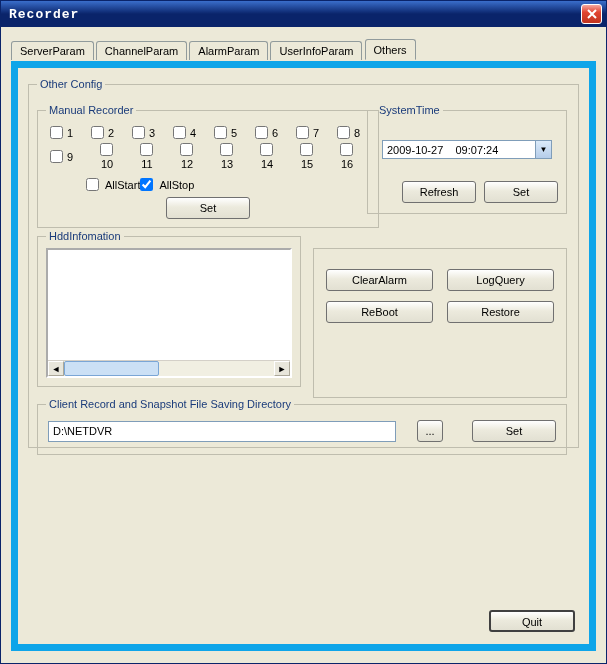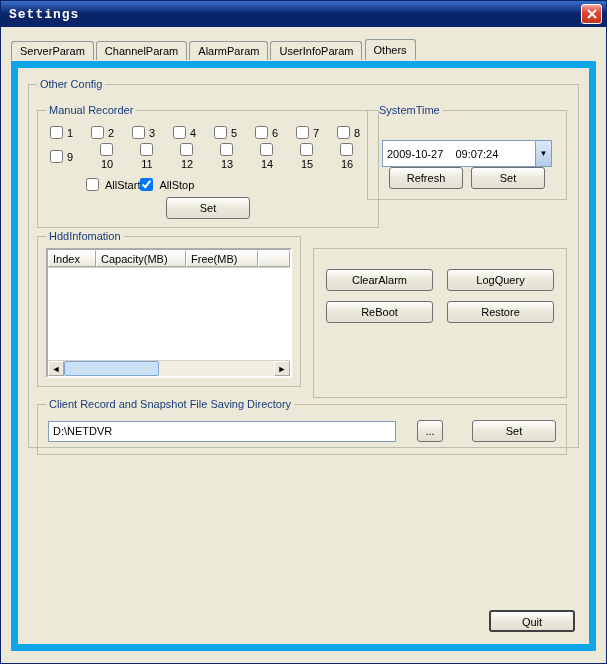--- a/index.html
+++ b/index.html
@@ -34,32 +34,32 @@
   
   .hdd-table { border:2px inset #fff; background:#fff; height:130px; position:relative; overflow:hidden;}
   .hdd-head { display:flex; background:#ece9d8; border-bottom:1px solid #d4d0c8; height:18px;}
   .hdd-col { border:1px solid #fff; border-right:1px solid #aca899; border-bottom:1px solid #aca899; padding:2px 4px; font-size:11px; background:linear-gradient(to bottom,#fff,#eceadd);}
   .scrollbar-h { position:absolute; left:0; right:0; bottom:0; height:16px; background:#ece9d8; display:flex; align-items:stretch; border-top:1px solid #d4d0c8;}
   .scr-btn { width:16px; background:#e8e6db; border:1px solid #fff; border-right-color:#aca899; border-bottom-color:#aca899; display:flex; align-items:center; justify-content:center; font-size:9px; cursor:pointer;}
   .scr-track { flex:1; background:#f1efe2; position:relative;}
   .scr-thumb { position:absolute; left:0; top:0; bottom:0; width:45%; background:#cbe0f5; border:1px solid #7aa6d6; border-radius:2px;}
 
   
-  .combo { display:flex; align-items:stretch; height:27px;}
+  .combo { display:flex; align-items:stretch; height:19px;}
   .combo input { flex:1; border:1px solid #7f9db9; border-right:none; background:#fff; padding:2px 4px; font-size:11px;}
   .combo .drop { width:17px; border:1px solid #7f9db9; background:linear-gradient(to bottom,#dbeaf9,#b5cdea); display:flex; align-items:center; justify-content:center; font-size:8px; cursor:pointer;}
 
   .dir-input { border:1px solid #7f9db9; background:#fff; height:21px; padding:2px 4px; font-size:11px;}
 </style>
 </head>
 <body>
 
 <div class="window">
   <div class="titlebar">
-    <span class="title">Settings</span>
+    <span class="title">Recorder</span>
     <div class="closebtn">
       <svg width="10" height="10" viewBox="0 0 10 10">
           <path d="M1 1 L9 9 M9 1 L1 9" stroke="#fff" stroke-width="2"></path>
         </svg>
     </div>
   </div>
 
   <div class="content">
     <div class="tabs">
       <span class="tab">ServerParam</span>
@@ -159,35 +159,29 @@
           </div>
         </fieldset>
 
         <fieldset style="position:absolute; left:338px; top:14px; width:200px; padding-bottom:10px;">
           <legend>SystemTime</legend>
           <div style="height:18px;"></div>
           <div class="combo" style="margin:0 6px;">
             <input type="text" value="2009-10-27    09:07:24" style="">
             <div class="drop">▼</div>
           </div>
-          <div style="display:flex; gap:8px; justify-content:center; ">
+          <div style="display:flex; gap:8px; justify-content:flex-end; margin-top:22px;">
             <button class="btn">Refresh</button>
             <button class="btn">Set</button>
           </div>
         </fieldset>
 
         <fieldset style="position:absolute; left:8px; top:140px; width:264px;">
           <legend>HddInfomation</legend>
           <div class="hdd-table">
-            <div class="hdd-head">
-              <div class="hdd-col" style="width:48px;">Index</div>
-              <div class="hdd-col" style="width:90px;">Capacity(MB)</div>
-              <div class="hdd-col" style="width:72px;">Free(MB)</div>
-              <div class="hdd-col" style="flex:1;"></div>
-            </div>
             <div class="scrollbar-h">
               <div class="scr-btn">◄</div>
               <div class="scr-track">
                   <div class="scr-thumb"></div>
                 </div>
               <div class="scr-btn">►</div>
             </div>
           </div>
         </fieldset>
 

